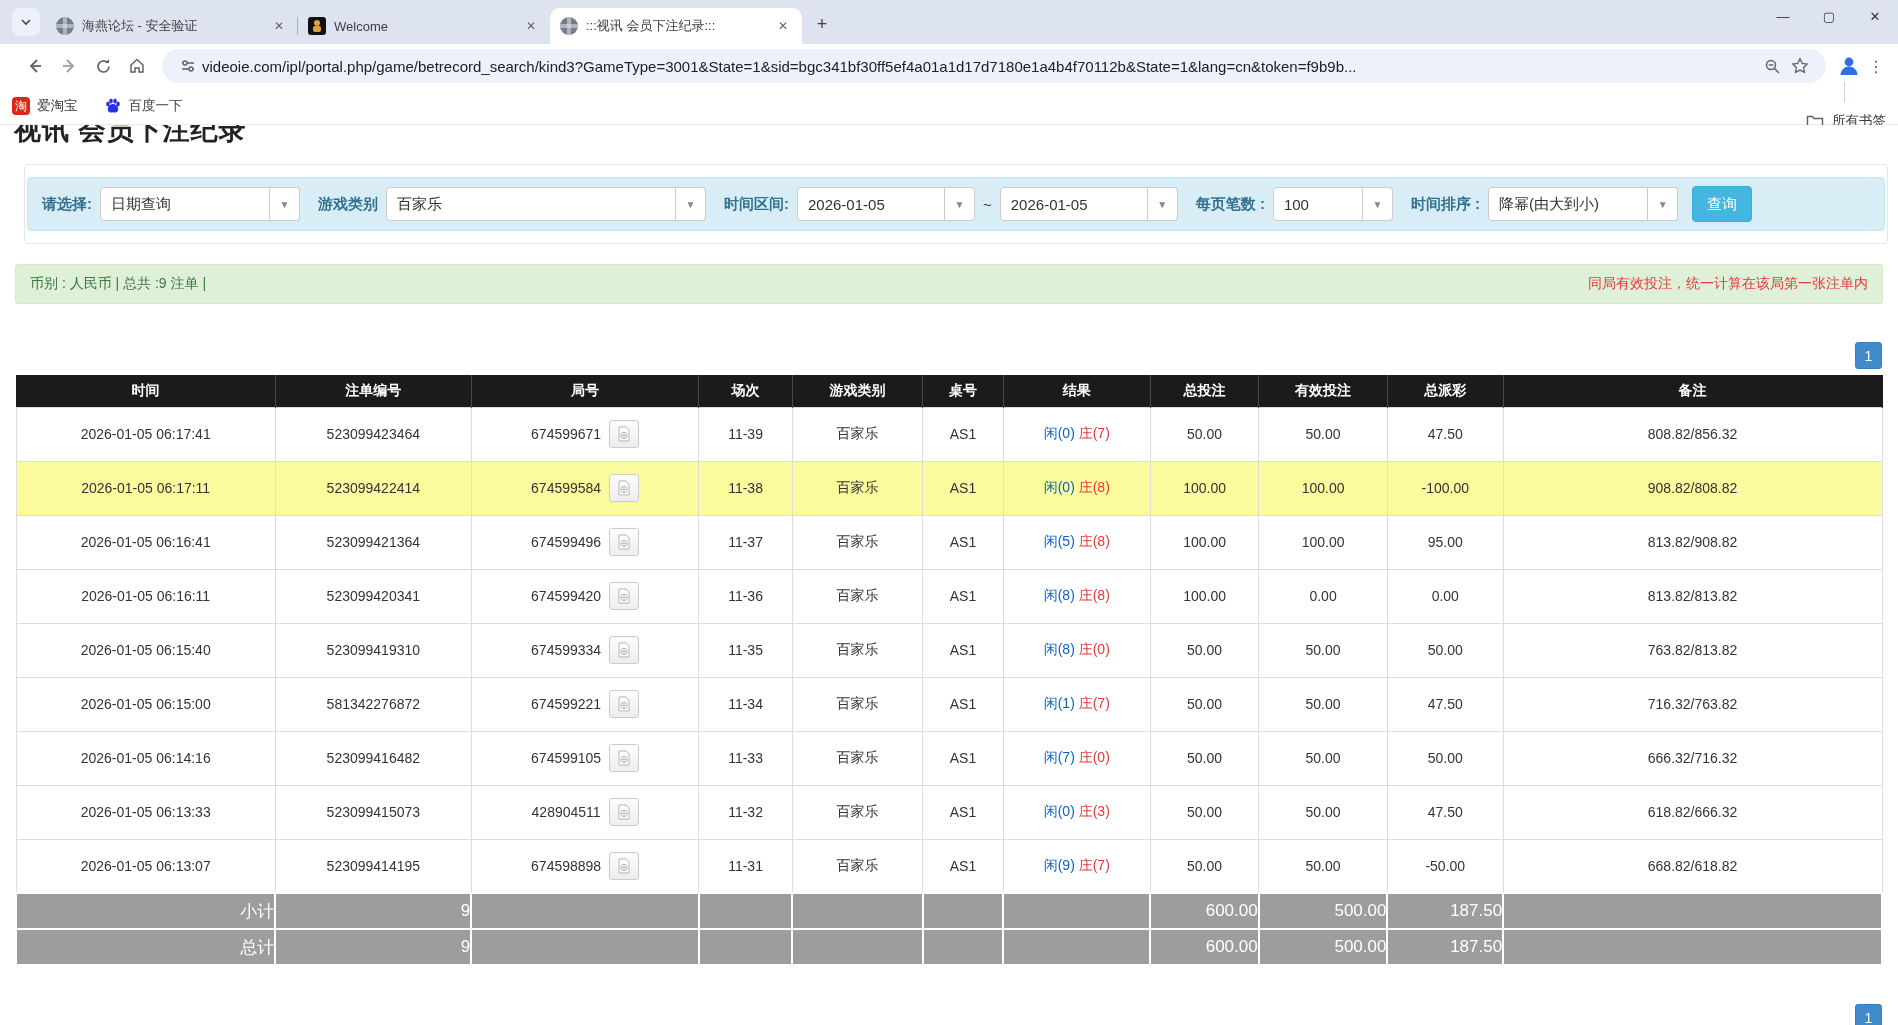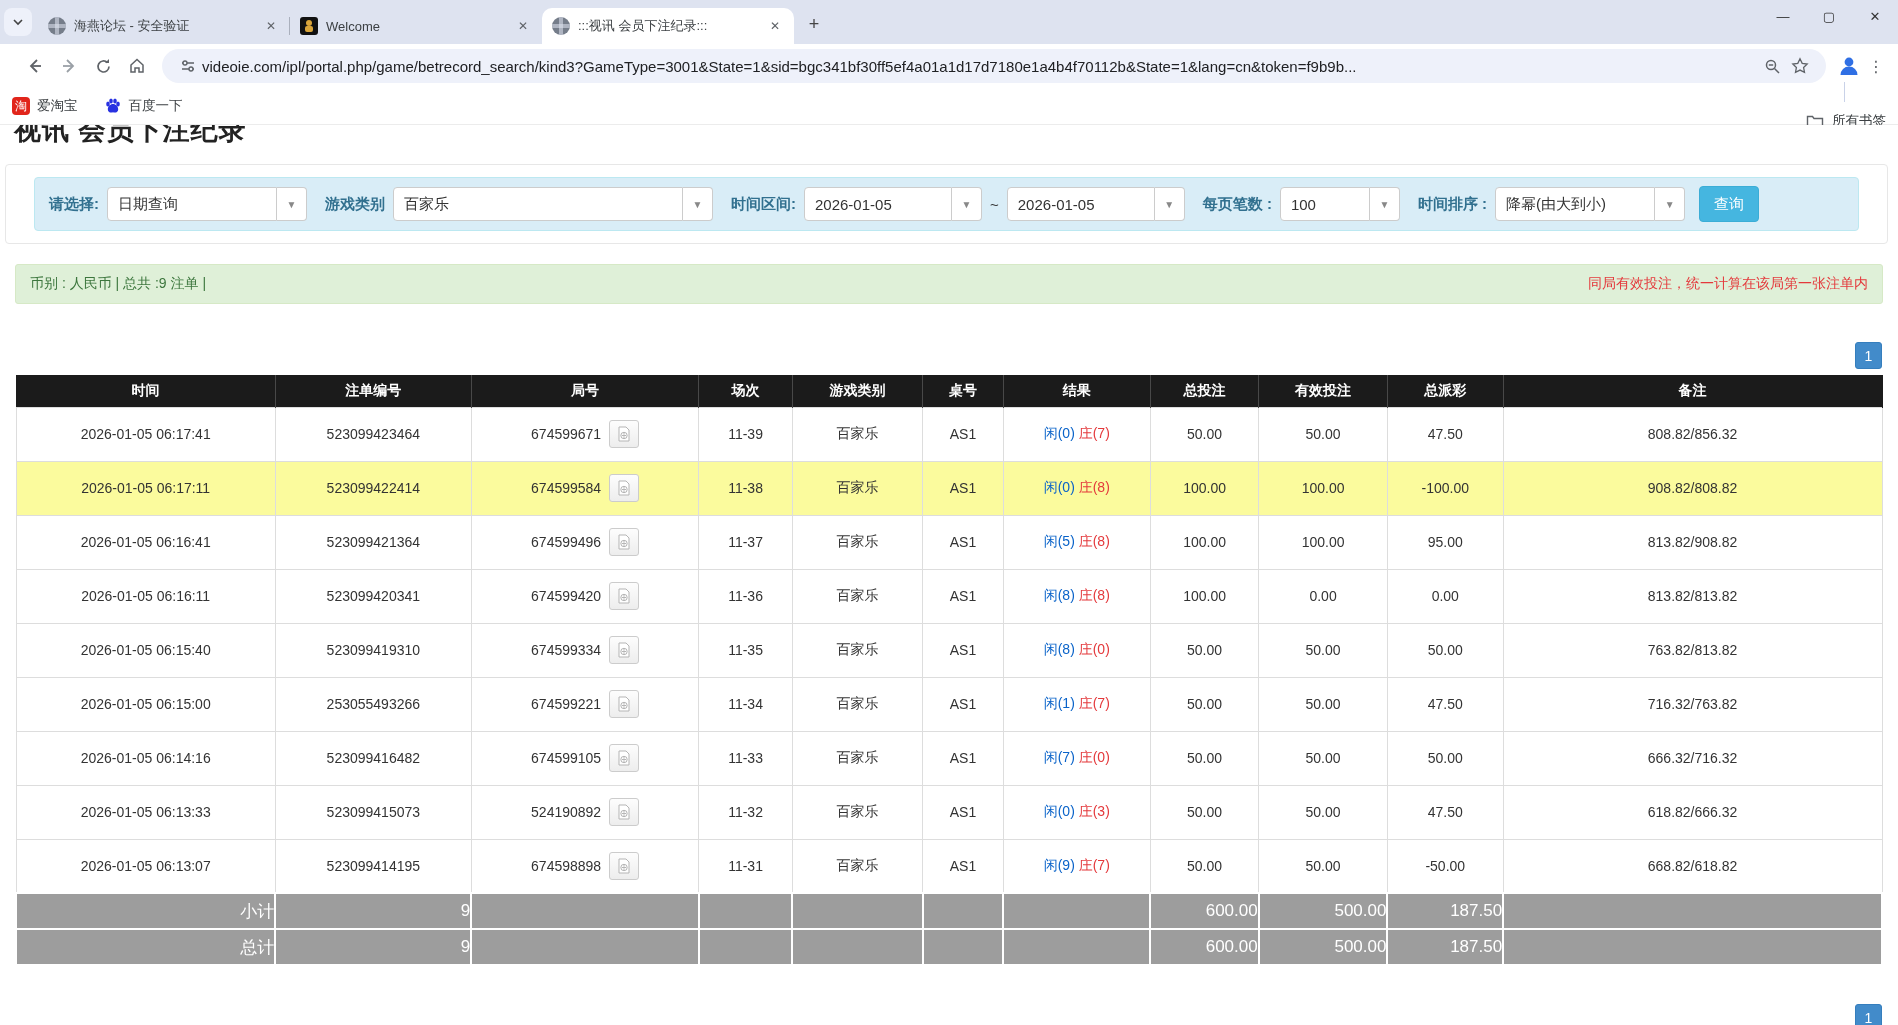--- a/index.html
+++ b/index.html
@@ -1,20 +1,20 @@
 <!DOCTYPE html>
 <html><head>
 <meta charset="utf-8">
 <style>
   * { box-sizing: border-box; margin: 0; padding: 0; }
   html,body { width:1898px; height:1025px; overflow:hidden; }
   body { font-family:"Liberation Sans","DejaVu Sans",sans-serif; background:#fff; color:#333; }
 
   
-  .tab-strip { height:44px; background:#dee3f0; display:flex; align-items:flex-end; }
+  .tab-strip { height:44px; background:#dee3f0; display:flex; align-items:flex-end; padding-left:8px; }
   .tab-search { width:28px; height:28px; margin:0 6px 8px 4px; border-radius:8px; background:#eef1fa;
                 display:flex; align-items:center; justify-content:center; color:#444; font-size:13px; cursor:pointer; }
   .tab { width:252px; height:36px; display:flex; align-items:center; gap:8px; padding:0 10px;
          font-size:13px; color:#3c4043; position:relative; }
   .tab .sep { position:absolute; right:0; top:9px; height:18px; width:1px; background:#aab0bd; }
   .tab.active { background:#fff; border-radius:10px 10px 0 0; z-index:2; }
   .tab-title { flex:1; white-space:nowrap; overflow:hidden; text-overflow:ellipsis; }
   .tab-close { font-size:12px; color:#5f6368; width:18px; height:18px; line-height:18px; text-align:center; border-radius:50%; cursor:pointer; }
   .favicon { width:18px; height:18px; flex:0 0 18px; }
   .favicon.globe { border-radius:50%; background:#757d8a; position:relative; overflow:hidden; }
@@ -41,21 +41,21 @@
   .bm-ico-taobao { width:18px; height:18px; background:#e1251b; color:#fff; border-radius:4px; font-size:12px; display:flex; align-items:center; justify-content:center; }
   .bm-right { margin-left:auto; display:flex; align-items:center; gap:10px;flex-direction:column; }
   .bm-divider { width:1px; height:20px; background:#c9d2e8; margin-right:4px; }
   .bm-all { display:flex; align-items:center; gap:8px; font-size:13.5px; color:#3c4043; cursor:pointer; white-space:nowrap; }
 
   
   .page { height:900px; background:#fff; position:relative; overflow:hidden; }
   .page-title-clip { height:33px; overflow:hidden; padding-left:14px; }
   .page-title-clip h1 { font-size:27px; font-weight:600; color:#222; margin-top:-13px; letter-spacing:1px; }
 
-  .filter-panel { margin:6px 10px 0 5px; border:1px solid #e7e7e7; border-radius:4px; padding:12px 28px; }
+  .filter-panel { margin:6px 10px 0 24px; border:1px solid #e7e7e7; border-radius:4px; padding:12px 2px; }
   .filter-bar { background:#d9edf7; border:1px solid #bce8f1; border-radius:4px; height:54px;
                 display:flex; align-items:center; padding:0 14px; gap:8px; }
   .f-label { color:#31708f; font-weight:bold; font-size:15px; white-space:nowrap; }
   .combo { display:flex; }
   .combo input { height:34px; border:1px solid #ccc; border-radius:4px 0 0 4px; padding:0 10px; font-size:15px; color:#333; background:#fff; outline:none; font-family:inherit; }
   .combo .caret-btn { height:34px; width:30px; border:1px solid #ccc; border-left:none; border-radius:0 4px 4px 0; background:#fff;
                       display:flex; align-items:center; justify-content:center; color:#888; font-size:10px; cursor:pointer; }
   .tilde { color:#333; font-size:15px; }
   .btn-search { height:36px; padding:0 14px; background:#45b6e0; border:1px solid #3badd6; border-radius:4px; color:#fff; font-size:15px; cursor:pointer; margin-left:6px; font-family:inherit; }
 
@@ -427,21 +427,21 @@
       <span class="res-p">闲(8) </span>
       <span class="res-b">庄(0)</span>
     </td>
     <td class="blue-link">50.00</td>
     <td>50.00</td>
     <td>50.00</td>
     <td>763.82/813.82</td>
   </tr>
         <tr>
     <td>2026-01-05 06:15:00</td>
-    <td>253055493266</td>
+    <td>581342276872</td>
     <td>
       <span class="round-cell">
         <span class="round-no">674599221</span>
         <span class="video-btn">
           <svg width="16" height="16" viewBox="0 0 16 16">
             <path d="M3 1h7l3 3v11H3z" fill="#fff" stroke="#b5b5b5" stroke-width="1"></path>
             <circle cx="8" cy="9.5" r="3.2" fill="none" stroke="#b5b5b5" stroke-width="1"></circle>
             <circle cx="8" cy="9.5" r="1" fill="#b5b5b5"></circle>
             <path d="M8 6.3v2M8 10.7v2M5.8 9.5h2M10.2 9.5h-2" stroke="#b5b5b5" stroke-width="1"></path>
           </svg>
@@ -486,21 +486,21 @@
     <td class="blue-link">50.00</td>
     <td>50.00</td>
     <td>50.00</td>
     <td>666.32/716.32</td>
   </tr>
         <tr>
     <td>2026-01-05 06:13:33</td>
     <td>523099415073</td>
     <td>
       <span class="round-cell">
-        <span class="round-no">524190892</span>
+        <span class="round-no">428904511</span>
         <span class="video-btn">
           <svg width="16" height="16" viewBox="0 0 16 16">
             <path d="M3 1h7l3 3v11H3z" fill="#fff" stroke="#b5b5b5" stroke-width="1"></path>
             <circle cx="8" cy="9.5" r="3.2" fill="none" stroke="#b5b5b5" stroke-width="1"></circle>
             <circle cx="8" cy="9.5" r="1" fill="#b5b5b5"></circle>
             <path d="M8 6.3v2M8 10.7v2M5.8 9.5h2M10.2 9.5h-2" stroke="#b5b5b5" stroke-width="1"></path>
           </svg>
         </span>
       </span>
     </td>

